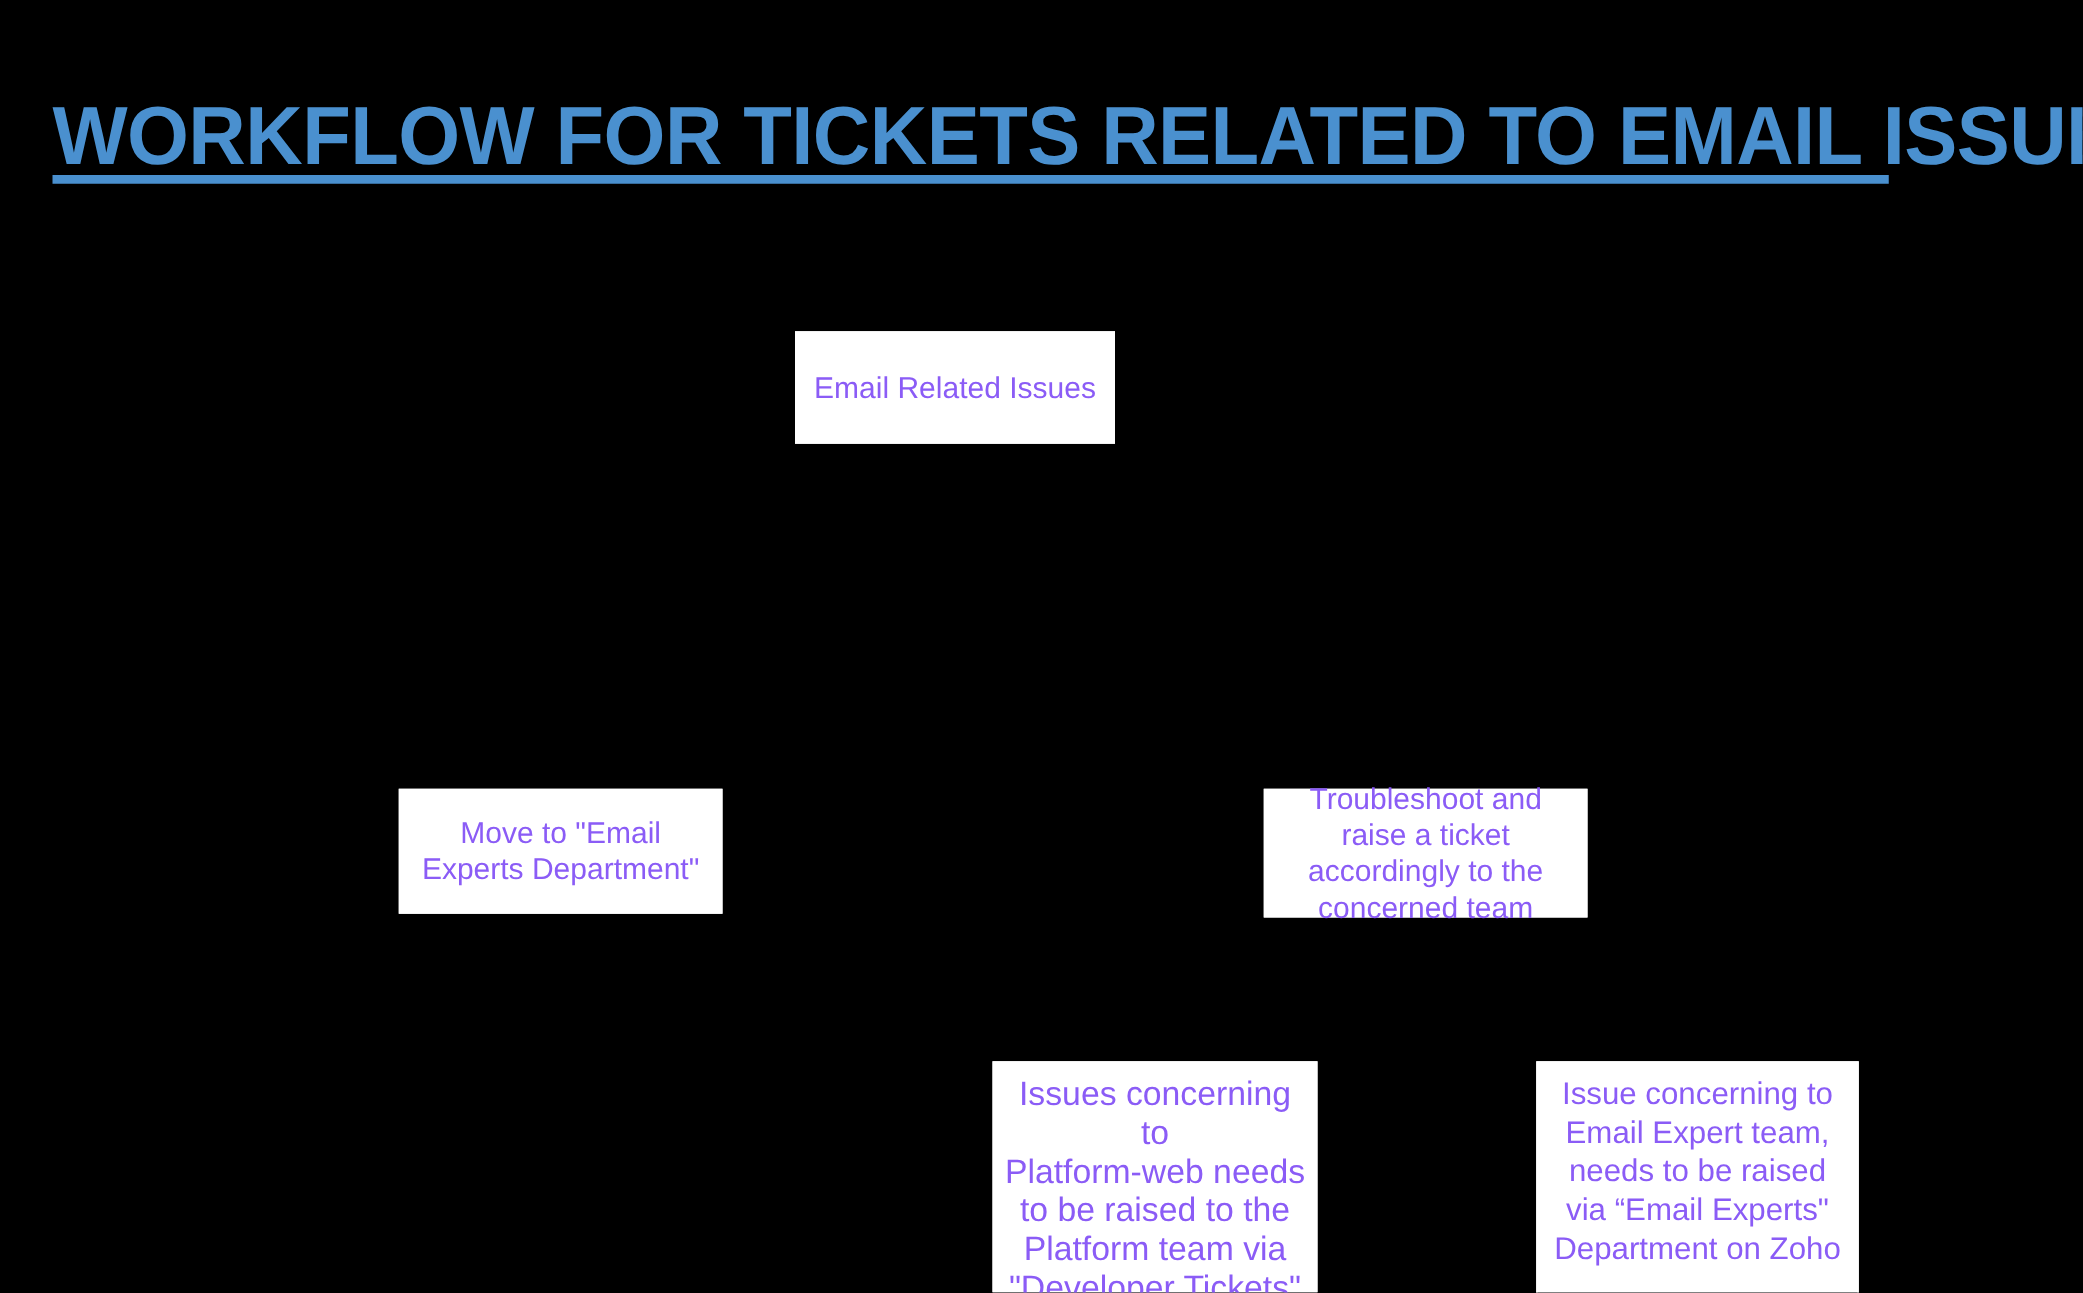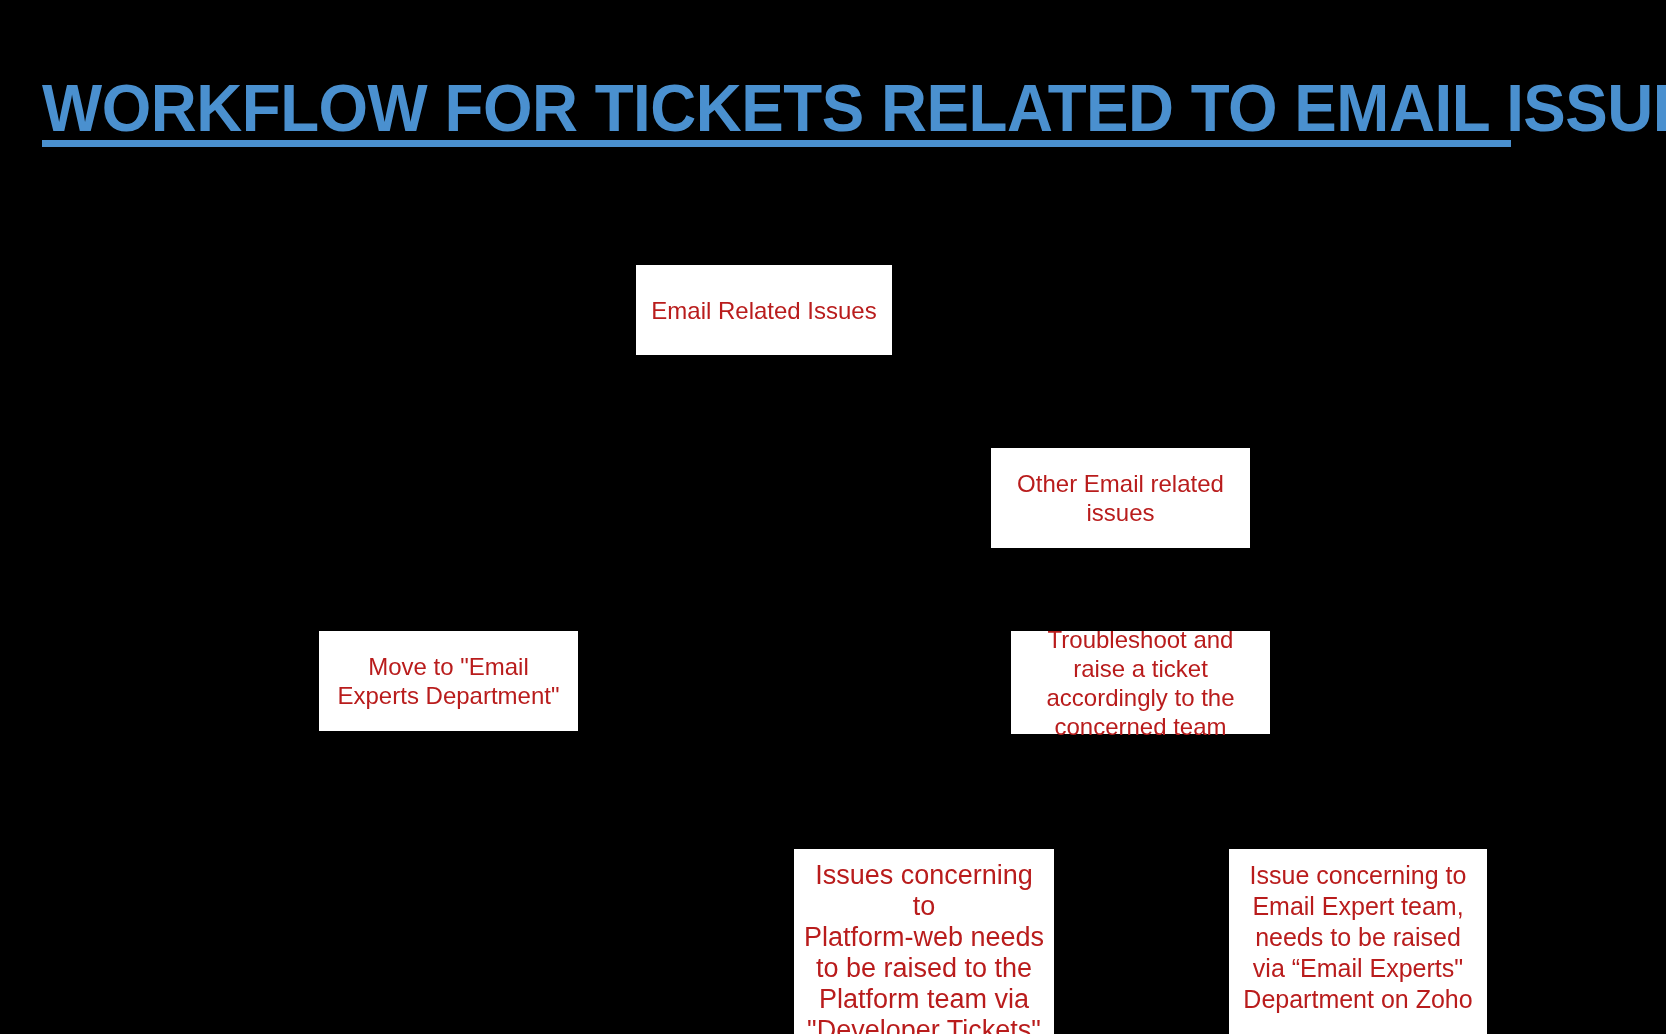--- a/index.html
+++ b/index.html
@@ -50,21 +50,21 @@
     top: 140px;
     width: 1469px;
     height: 7px;
     background: #4a90cf;
   }
 
   
   .node {
     position: absolute;
     background: #ffffff;
-    color: #b91c1c;
+    color: #8b5cf6;
     border: 1px solid #ffffff;
     box-sizing: border-box;
     display: flex;
     align-items: center;
     justify-content: center;
     text-align: center;
     font-family: "Liberation Sans", sans-serif;
     font-size: 24px;
     line-height: 29px;
     font-weight: normal;
@@ -94,24 +94,20 @@
   <div class="title-wrap">
     <span class="title-text">WORKFLOW FOR TICKETS RELATED TO EMAIL ISSUES</span>
   </div>
   <div class="title-rule"></div>
 
   <div class="node" id="node-root">
     <span class="node-text">Email Related Issues</span>
   </div>
 
 
-  <div class="node" id="node-other">
-    <span class="node-text">Other Email related
-issues</span>
-  </div>
 
   <div class="node" id="node-move">
     <span class="node-text">Move to "Email
 Experts Department"</span>
   </div>
 
   <div class="node" id="node-troubleshoot">
     <span class="node-text">Troubleshoot and
 raise a ticket
 accordingly to the

